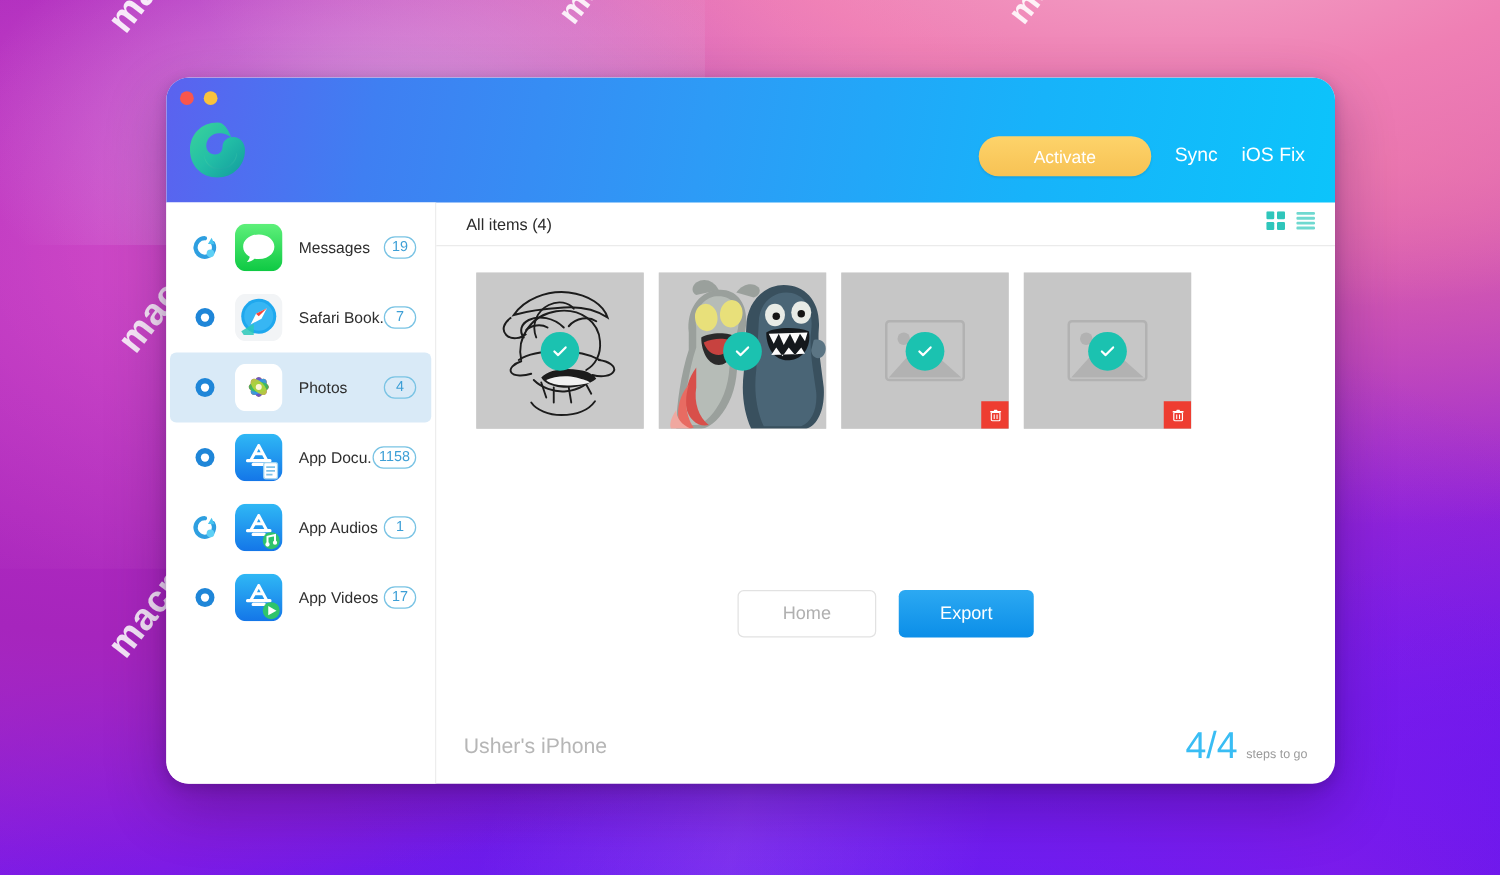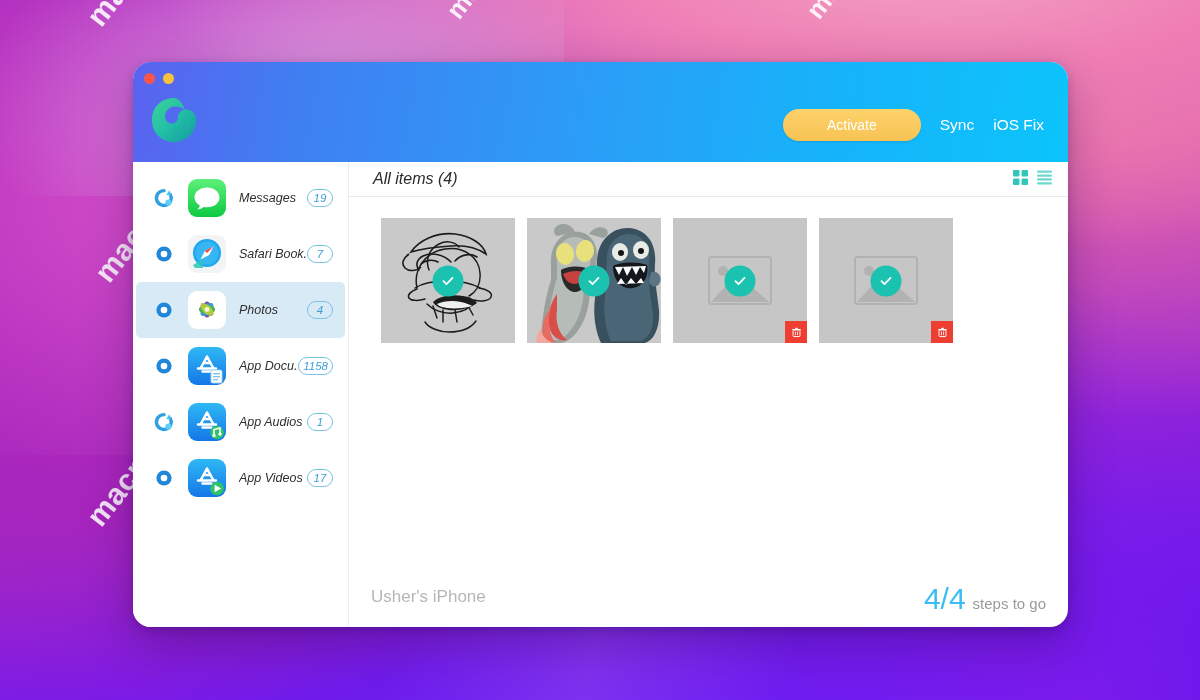--- a/index.html
+++ b/index.html
@@ -90,21 +90,21 @@
   }
 
   
   #body { display:flex; height:465px; }
 
   
   #sidebar { width:215px; background:#fff; padding-top:8px; position:relative; }
   .side-row {
     display:flex; align-items:center;
     height:56px; margin:0 3px; padding-left:18px;
-    border-radius:5px; cursor:pointer;font-style:italic;
+    border-radius:5px; cursor:pointer;
   }
   .side-row.active { background:#d9eaf7; }
   .side-status { width:20px; height:20px; flex:0 0 20px; margin-right:14px; }
   .side-icon { width:38px; height:38px; flex:0 0 38px; margin-right:13px; }
   .side-label {
     flex:1; font-size:12.5px; color:#2e2e2e;
     overflow:hidden; white-space:nowrap;
   }
   .side-count {
     font-size:11.5px; color:#3d9fd6;
@@ -112,21 +112,21 @@
     padding:2px 4px; margin-right:12px; min-width:26px; text-align:center;
   }
 
   
   #content { flex:1; position:relative; border-left:1px solid #ededed; }
   #content-head {
     height:35px; display:flex; align-items:center;
     padding:0 16px 0 24px;
     border-bottom:1px solid #ebebeb;
   }
-  .all-items { font-size:16px; color:#2b2b2b; flex:1;font-style:italic; }
+  .all-items { font-size:13px; color:#2b2b2b; flex:1; }
   .view-toggles { display:flex; align-items:center; gap:9px; }
   .vt { cursor:pointer; display:block; }
 
   
   #thumbs { display:flex; gap:12px; padding:21px 0 0 32px; }
   .thumb {
     width:134px; height:125px; background:#c8c8c8;
     position:relative; overflow:hidden; cursor:pointer;
   }
   .thumb .art { position:absolute; inset:0; }
@@ -161,21 +161,21 @@
   }
 
   
   #footer {
     position:absolute; left:0; right:0; bottom:0; height:60px;
     display:flex; align-items:center; padding:0 22px;
   }
   .device { font-size:17px; color:#b6b6b6; flex:1; }
   .steps { display:flex; align-items:baseline; gap:7px; }
   .steps-num { font-size:30px; color:#39bdf4; }
-  .steps-txt { font-size:15px; color:#9a9a9a;margin-top:16px; }
+  .steps-txt { font-size:10px; color:#9a9a9a;margin-top:16px; }
 </style>
 </head>
 <body>
 
 <div id="desktop">
   <div class="hl-a"></div>
   <div class="hl-c"></div>
   <div class="hl-b"></div>
   <div class="sweep"></div>
   <div id="watermarks">
@@ -498,20 +498,24 @@
   <rect x="2.6" y="3.8" width="8.8" height="8.4" rx="1" fill="none" stroke="#fff" stroke-width="1.2"></rect>
   <rect x="1.4" y="2.4" width="11.2" height="1.4" rx=".6" fill="#fff"></rect>
   <rect x="5.2" y="1" width="3.6" height="1.6" rx=".6" fill="#fff"></rect>
   <rect x="5" y="5.8" width="1.1" height="4.6" fill="#fff"></rect>
   <rect x="7.9" y="5.8" width="1.1" height="4.6" fill="#fff"></rect>
               </svg>
             </span>
           </div>
         </div>
 
+      <div id="actions">
+        <button class="btn-home">Home</button>
+        <button class="btn-export">Export</button>
+      </div>
 
       <div id="footer">
         <span class="device">Usher's iPhone</span>
         <span class="steps">
           <span class="steps-num">4/4</span>
           <span class="steps-txt">steps to go</span>
         </span>
       </div>
     </div>
   </div>

